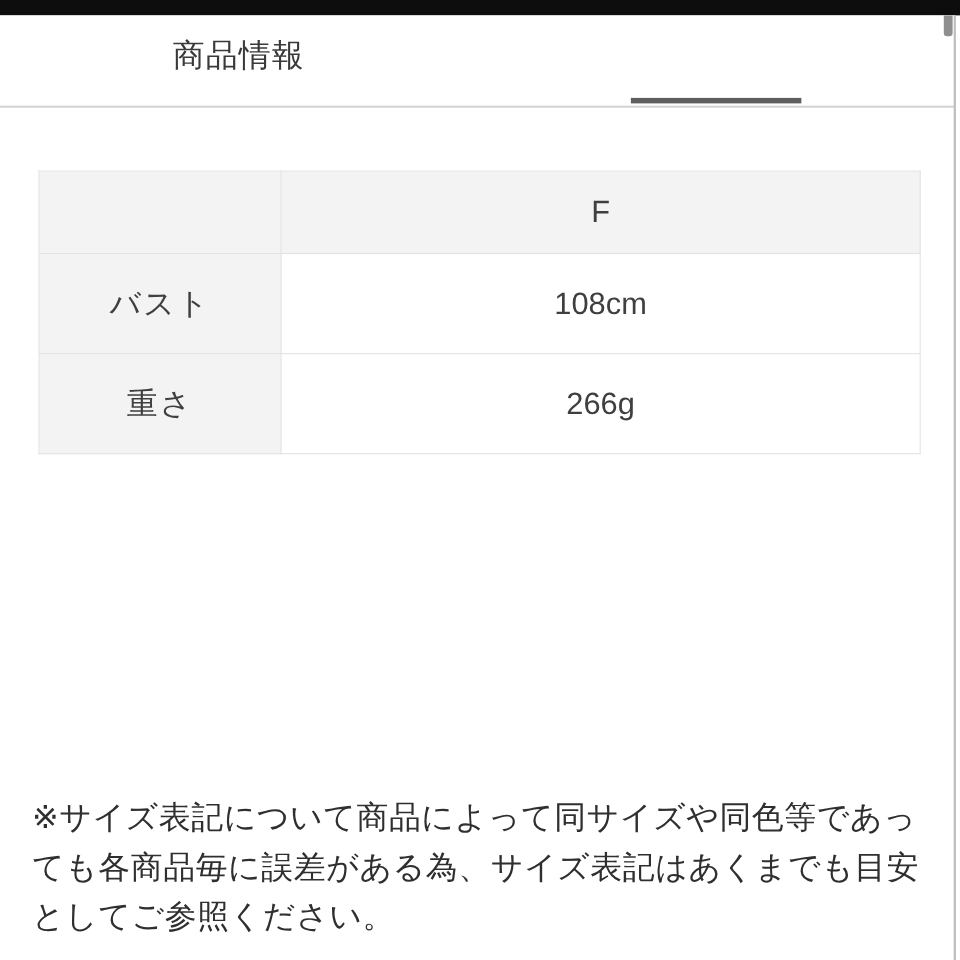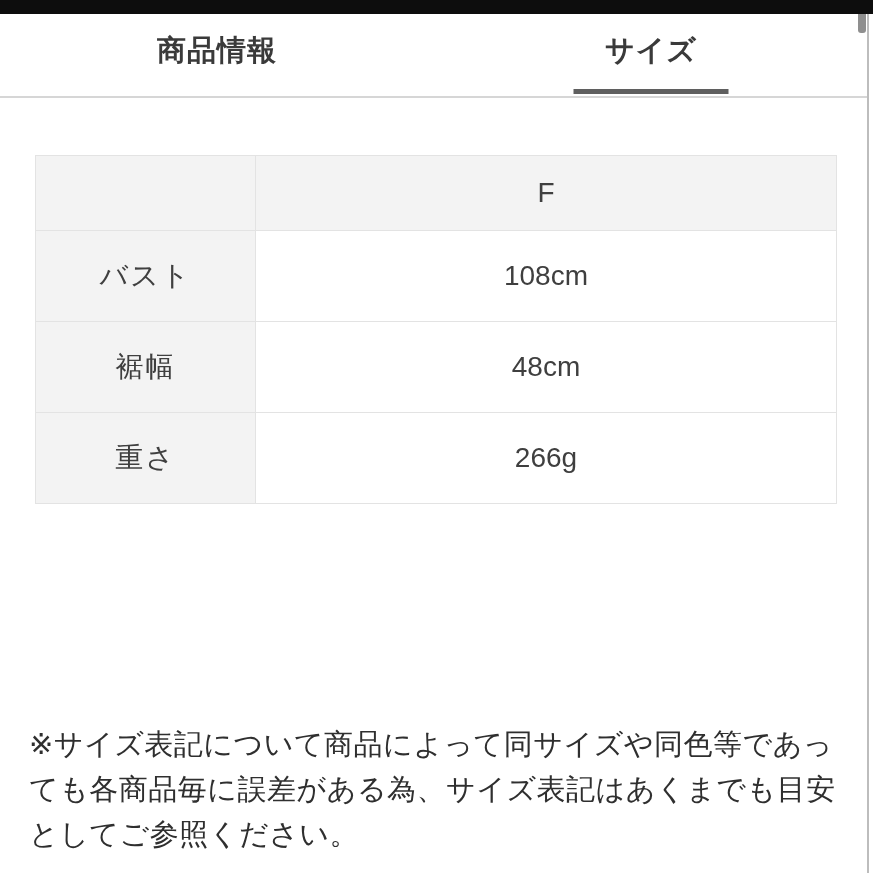--- a/index.html
+++ b/index.html
@@ -38,21 +38,20 @@
     width: 8px; height: 19px;
     background: var(--scroll-thumb);
     border-radius: 0 0 3px 3px;
   }
   .tab-bar {
     position: absolute; left: 0; top: 14px;
     width: 868px; height: 84px;
     display: flex;
     border-bottom: 2px solid var(--tabbar-border);
     background: var(--page-bg);
-    font-weight: bold;
   }
   .tab {
     flex: 1 1 50%;
     display: flex; align-items: center; justify-content: center;
     font-size: 29px;
     color: var(--tab-text);
     letter-spacing: 1px;
     position: relative;
     padding-bottom: 8px;
     cursor: pointer;
@@ -98,44 +97,39 @@
 <body>
 
 <div class="top-bar"></div>
 
 <div class="tab-bar">
   <div class="tab">
     <span>商品情報</span>
 
   </div>
   <div class="tab active">
-    <span>サイズ</span>
     <span class="active-indicator"></span>
   </div>
 </div>
 
 <table class="size-table">
   <colgroup>
       <col class="label-col">
       <col>
     </colgroup>
   <tbody>
     <tr class="header-row">
       <th></th>
       <th>F</th>
     </tr>
     <tr class="data-row">
       <th>バスト</th>
       <td>108cm</td>
     </tr>
     <tr class="data-row">
-      <th>裾幅</th>
-      <td>48cm</td>
-    </tr>
-    <tr class="data-row">
       <th>重さ</th>
       <td>266g</td>
     </tr>
   </tbody>
 </table>
 
 <p class="footnote">※サイズ表記について商品によって同サイズや同色等であっても各商品毎に誤差がある為、サイズ表記はあくまでも目安としてご参照ください。</p>
 
 <div class="scroll-thumb"></div>
 <div class="right-edge-line"></div>

